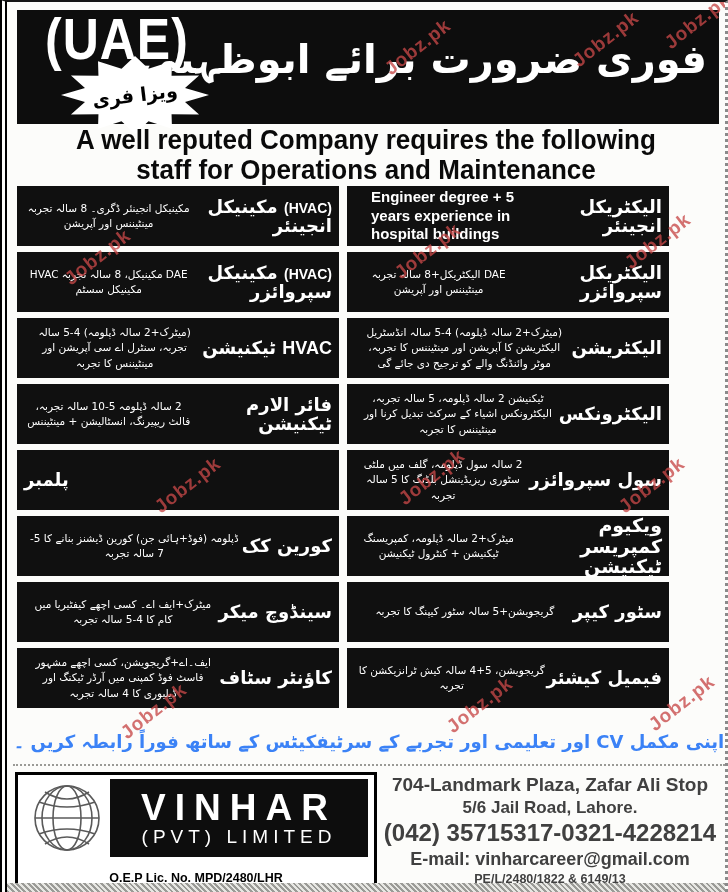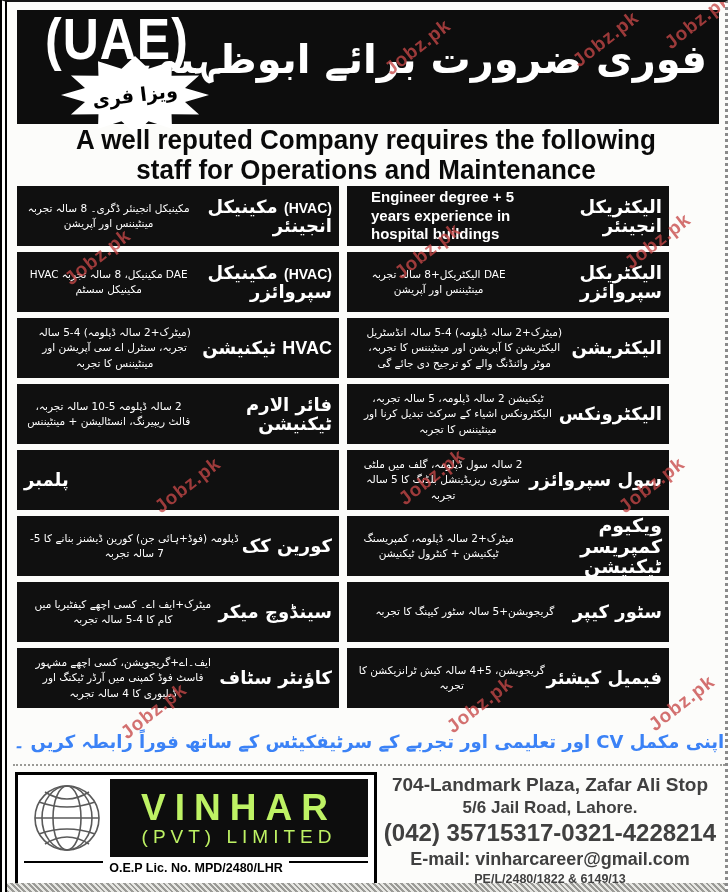--- a/index.html
+++ b/index.html
@@ -76,26 +76,26 @@
   .company-box{
     width:362px;border:3px solid #000;background:#fff;
     padding:4px 6px 2px 6px;box-sizing:border-box;
   }
   .logo-row{display:flex;height:78px;}
   .globe-cell{
     width:86px;background:#fff;display:flex;align-items:center;
     justify-content:center;
   }
   .vinhar-box{
-    flex:1;background:#0d0d0d;color:#bef264;display:flex;flex-direction:column;
+    flex:1;background:#0d0d0d;color:#ffffff;display:flex;flex-direction:column;
     align-items:center;justify-content:center;
   }
   .vinhar-name{font-weight:bold;font-size:37px;letter-spacing:9px;line-height:1;}
   .vinhar-type{font-size:19px;letter-spacing:5px;line-height:1.15;font-weight:normal;}
-  .oep-row{display:flex;align-items:flex-start;gap:6px;margin-top:4px;}
+  .oep-row{display:flex;align-items:flex-end;gap:6px;margin-top:14px;}
   .oep-row .rule{flex:1;border-top:2px solid #000;}
   .oep-text{font-weight:bold;font-size:12.5px;white-space:nowrap;}
   .contact-info{
     flex:1;display:flex;flex-direction:column;align-items:center;
     justify-content:flex-start;padding-top:2px;color:#404040;
   }
   .addr1{font-weight:bold;font-size:19px;line-height:1.2;}
   .addr2{font-weight:bold;font-size:17px;line-height:1.25;}
   .phone{font-weight:bold;font-size:24px;line-height:1.25;letter-spacing:0px;}
   .email{font-weight:bold;font-size:18px;line-height:1.3;}

